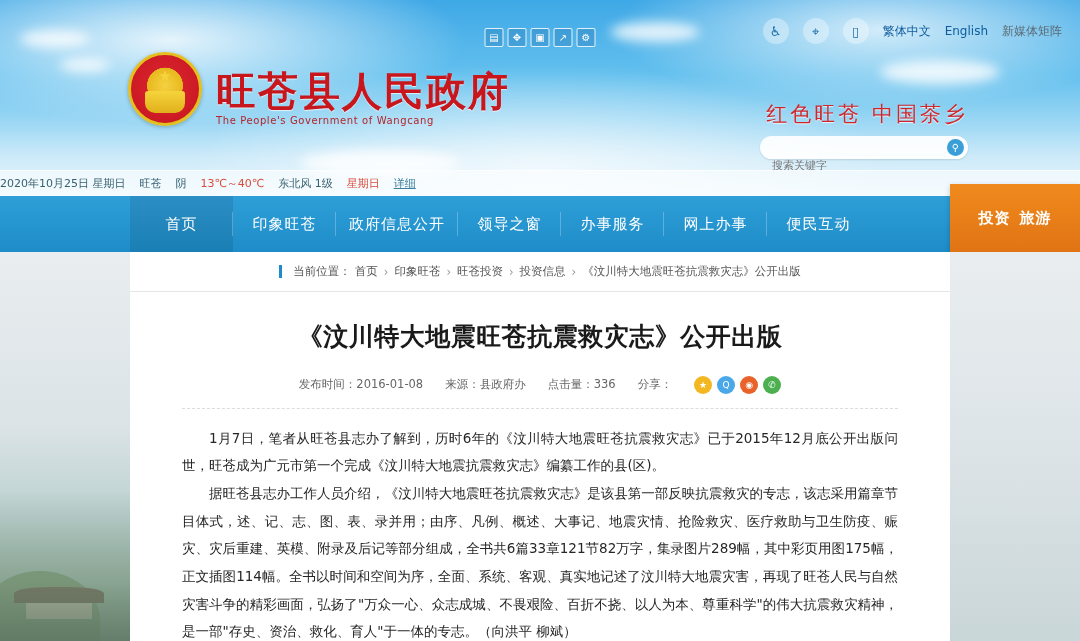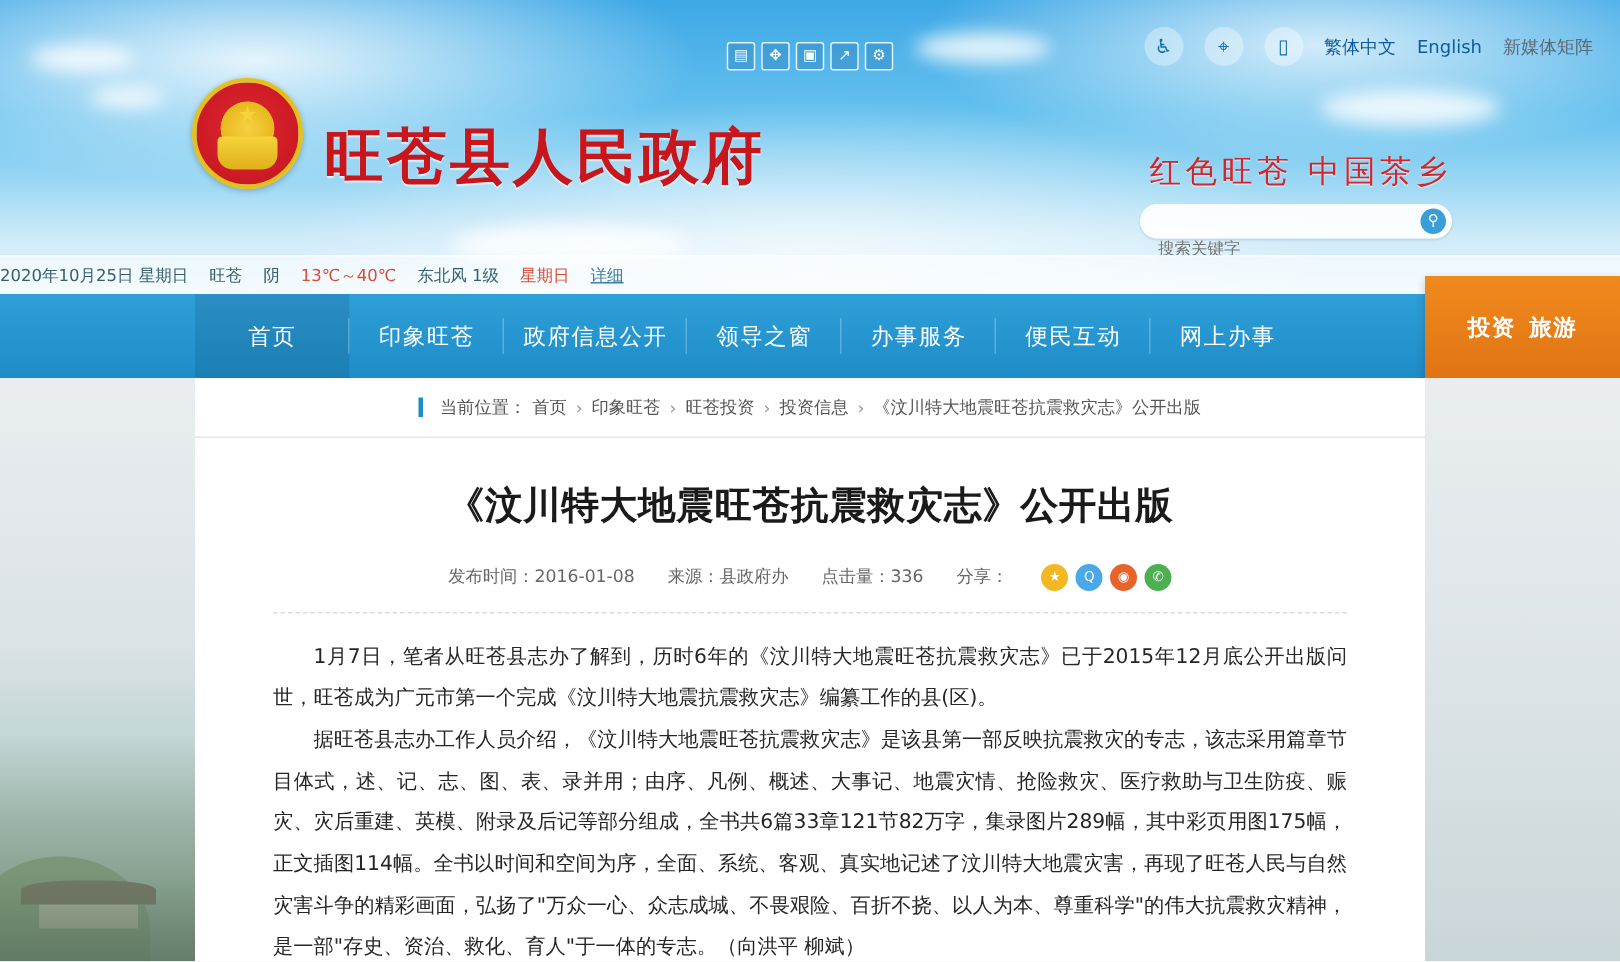--- a/index.html
+++ b/index.html
@@ -392,20 +392,21 @@
       <div class="uicon">▯</div>
       <a class="ulink blue" href="#">繁体中文</a>
       <a class="ulink blue" href="#">English</a>
       <a class="ulink gray" href="#">新媒体矩阵</a>
     </div>
 
     <div class="brand">
       <div class="emblem"></div>
       <div class="brand-text">
         <div class="cn">旺苍县人民政府</div>
+        <div class="en">The People's Government of Wangcang</div>
       </div>
     </div>
 
     <div class="slogan">红色旺苍 中国茶乡</div>
 
     <div class="searchbox">
       <input type="text" placeholder="搜索关键字" style="">
       <div class="sbtn">⚲</div>
     </div>
 
@@ -420,22 +421,22 @@
     </div>
   </div>
 
   <div class="nav">
     <div class="nav-inner">
       <div class="nav-item active">首页</div>
       <div class="nav-item">印象旺苍</div>
       <div class="nav-item">政府信息公开</div>
       <div class="nav-item">领导之窗</div>
       <div class="nav-item">办事服务</div>
+      <div class="nav-item">网上办事</div>
       <div class="nav-item">便民互动</div>
-      <div class="nav-item">网上办事</div>
     </div>
     <div class="nav-special">
       <span>投资</span>
       <span>旅游</span>
     </div>
   </div>
 
   <div class="body-wrap">
     <div class="bg-left">
       <div class="landscape">

